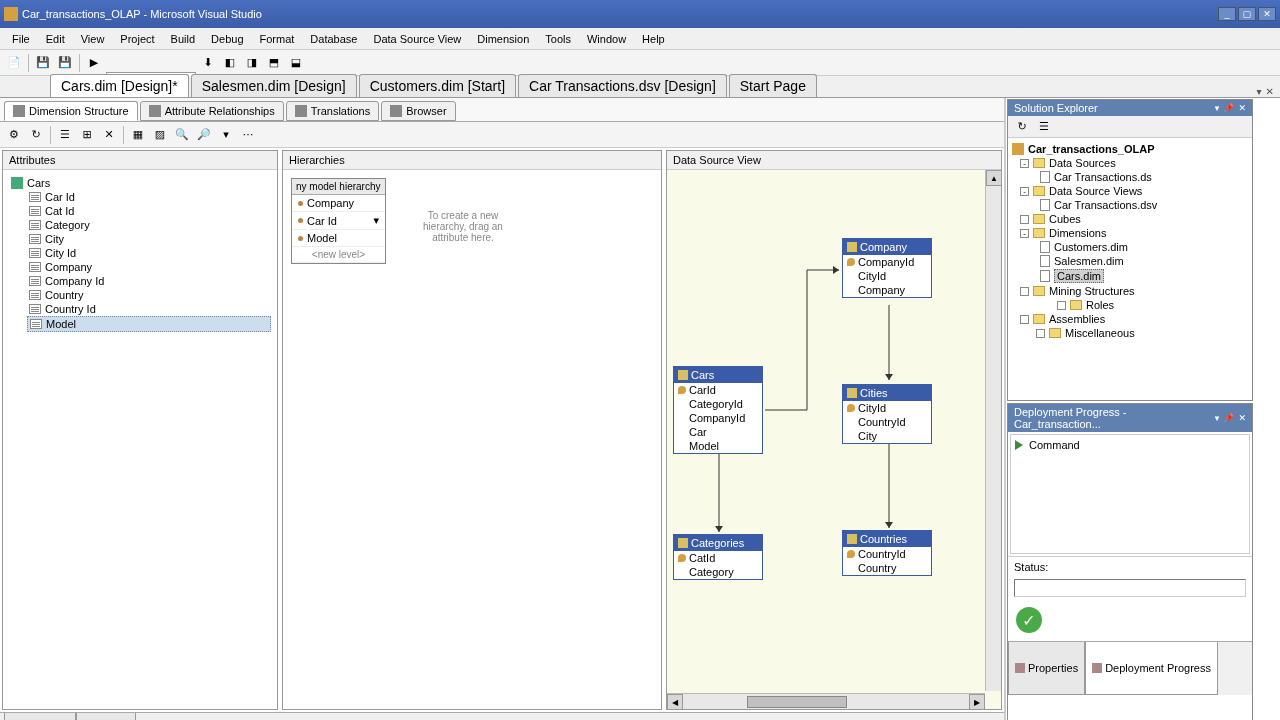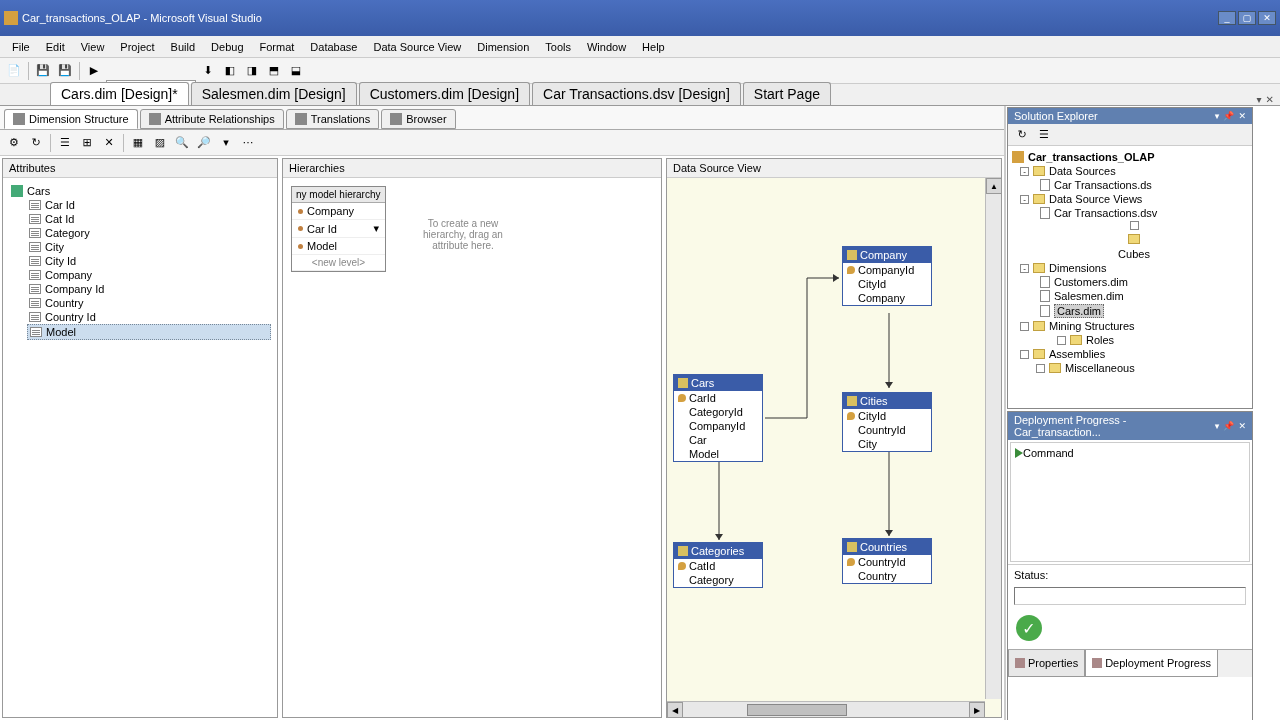--- a/index.html
+++ b/index.html
@@ -1,18 +1,18 @@
 <!DOCTYPE html>
 <html><head>
 <meta charset="utf-8">
 <style>
 * { margin: 0; padding: 0; box-sizing: border-box; font-family: "Segoe UI", Tahoma, sans-serif; font-size: 11px; }
 body { background: #fff; width: 1280px; height: 720px; overflow: hidden; }
 
-.titlebar { height: 36px; background: linear-gradient(#4a6fbf, #3a5ca8); color: #fff; display: flex; align-items: center; padding: 0 4px; }
+.titlebar { height: 28px; background: linear-gradient(#4a6fbf, #3a5ca8); color: #fff; display: flex; align-items: center; padding: 0 4px; }
 .titlebar .icon { width: 14px; height: 14px; background: #d4a040; margin-right: 4px; }
 .titlebar .title { flex: 1; font-size: 11px; }
 .win-controls { display: flex; gap: 2px; }
 .win-btn { width: 18px; height: 14px; background: #6a8cc8; border: 1px solid #456; display: flex; align-items: center; justify-content: center; color: #fff; font-size: 9px; cursor: pointer; }
 
 .menubar { height: 22px; background: #f0f0f0; display: flex; align-items: center; padding: 0 4px; border-bottom: 1px solid #ccc; }
 .menubar .menu { padding: 2px 8px; cursor: pointer; }
 
 .toolbar { height: 26px; background: #f4f4f4; border-bottom: 1px solid #ccc; display: flex; align-items: center; padding: 0 4px; gap: 2px; }
 .tb-btn { width: 20px; height: 20px; border: 1px solid transparent; display: flex; align-items: center; justify-content: center; cursor: pointer; }
@@ -82,29 +82,29 @@
 .sln-tree .tn-children { margin-left: 14px; }
 .sln-tree .expander { width: 9px; height: 9px; border: 1px solid #888; font-size: 8px; line-height: 7px; text-align: center; cursor: pointer; }
 .sln-tree .folder-icon { width: 12px; height: 10px; background: #f0d878; border: 1px solid #c0a040; }
 .sln-tree .file-icon { width: 10px; height: 12px; background: #fff; border: 1px solid #888; }
 .sln-tree .proj-icon { width: 12px; height: 12px; background: #d4a040; }
 .sln-tree .sel { background: #d0d0d0; border: 1px dotted #666; padding: 0 2px; }
 
 .deploy-panel { flex: 1; }
 .deploy-info { padding: 4px 6px; font-size: 11px; }
 .deploy-tree { border: 1px solid #ccc; margin: 2px; height: 120px; padding: 4px; }
-.deploy-cmd { display: flex; align-items: center; }
+.deploy-cmd { display: flex; align-items: center; gap: 6px; }
 .play-icon { width: 0; height: 0; border-left: 8px solid #3a8c3a; border-top: 5px solid transparent; border-bottom: 5px solid transparent; }
 .status-row { padding: 4px 6px; border-top: 1px solid #ccc; }
 .deploy-success { display: flex; align-items: center; gap: 10px; padding: 8px; }
 .check-circle { width: 26px; height: 26px; border-radius: 50%; background: #4aaa4a; color: #fff; display: flex; align-items: center; justify-content: center; font-size: 16px; }
 .success-text { color: #2a7a2a; font-weight: bold; text-align: center; font-size: 11px; line-height: 1.3; }
 
 .bottom-tabs-right { display: flex; border-top: 1px solid #aaa; background: #f0f0f0; }
-.btab { padding: 7px 6px; border: 1px solid #999; border-top: none; background: #e8e8e8; cursor: pointer; font-size: 10px; display: flex; align-items: center; gap: 3px; }
+.btab { padding: 20px 6px; border: 1px solid #999; border-top: none; background: #e8e8e8; cursor: pointer; font-size: 10px; display: flex; align-items: center; gap: 3px; }
 .btab.active { background: #fff; }
 .btab-icon { width: 10px; height: 10px; background: #a88; }
 
 svg.connector { position: absolute; top: 0; left: 0; pointer-events: none; }
 </style>
 </head>
 <body>
 
 <div class="titlebar">
   <div class="icon"></div>
@@ -145,21 +145,21 @@
   <div class="tb-btn">⬇</div>
   <div class="tb-btn">◧</div>
   <div class="tb-btn">◨</div>
   <div class="tb-btn">⬒</div>
   <div class="tb-btn">⬓</div>
 </div>
 
 <div class="tabstrip" id="doctabs">
   <div class="tab active">Cars.dim [Design]*</div>
     <div class="tab">Salesmen.dim [Design]</div>
-    <div class="tab">Customers.dim [Design]</div>
+    <div class="tab">Customers.dim [Start]</div>
     <div class="tab">Car Transactions.dsv [Design]</div>
     <div class="tab">Start Page</div>
     <div class="tab-close-area">
     <span class="tab-close">▾</span>
     <span class="tab-close">✕</span>
   </div>
 </div>
 
 <div class="main-area">
   <div class="left-side">
@@ -447,21 +447,21 @@
             <span class="expander">-</span>
             <span class="folder-icon"></span>
             <span>Data Source Views</span>
           </div>
           <div class="tn-children" style="margin-left: 28px;">
             <div class="tn">
               <span class="file-icon"></span>
               <span>Car Transactions.dsv</span>
             </div>
           </div>
-          <div class="tn" style="margin-left: 8px; flex-direction: column;">
+          <div class="tn" style="margin-left: 8px;">
             <span class="expander"> </span>
             <span class="folder-icon"></span>
             <span>Cubes</span>
           </div>
           <div class="tn" style="margin-left: 8px;">
             <span class="expander">-</span>
             <span class="folder-icon"></span>
             <span>Dimensions</span>
           </div>
           <div class="tn-children" style="margin-left: 28px;">

